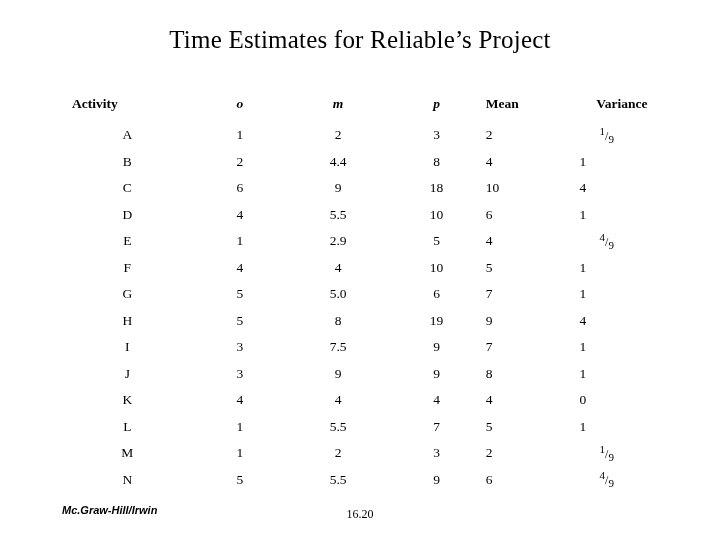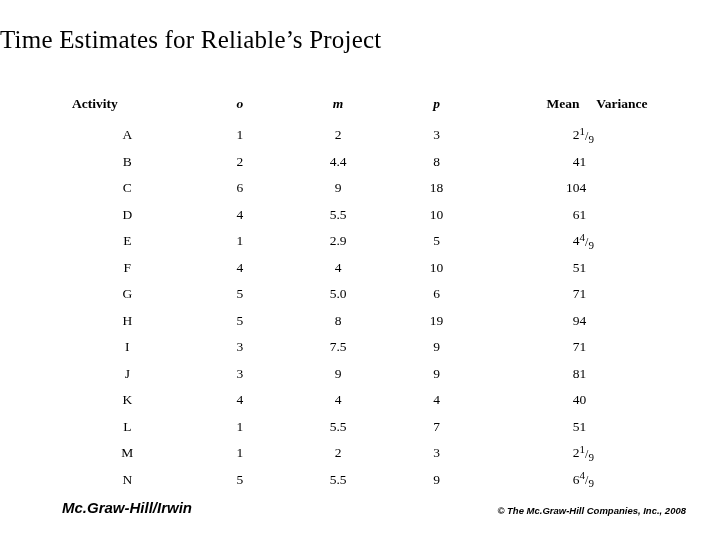--- a/index.html
+++ b/index.html
@@ -19,20 +19,21 @@
     position: relative;
     width: 720px;
     height: 540px;
     box-sizing: border-box;
   }
   .slide-title {
     position: absolute;
     top: 26px;
     left: 0;
     width: 720px;
+    text-align: center;
     font-family: "Liberation Serif", serif;
     font-size: 25px;
     font-weight: normal;
     color: #000000;
     letter-spacing: 0.2px;
   }
   .table-wrap {
     position: absolute;
     top: 96px;
     left: 64px;
@@ -55,47 +56,48 @@
     padding: 0;
     height: 26.5px;
     vertical-align: middle;
   }
   
   .c-act { width: 120px; text-align: left; padding-left: 8px !important; }
   .c-act-h { width: 120px; text-align: left; padding-left: 8px !important; }
   .c-o   { width: 100px; text-align: center; }
   .c-m   { width: 100px; text-align: center; }
   .c-p   { width: 100px; text-align: center; }
-  .c-mean{ width: 95px;  text-align: right; }
+  .c-mean{ width: 95px;  text-align: left; }
   .c-var { width: 85px;  }
 
   .c-act { text-align: center; padding-left: 0 !important; }
 
   .hdr-ital {
     font-style: italic;
     font-weight: bold;
   }
   .row-gap td { padding-top: 7px; }
 
   .frac {
     display: inline-block;
     font-size: 13.5px;
     line-height: 1;
     white-space: nowrap;
+    margin-left: 20px;
   }
   .frac .num { font-size: 11px; vertical-align: 0.45em; }
   .frac .sl  { font-size: 12px; }
   .frac .den { font-size: 11px; vertical-align: -0.3em; }
 
   .footer-left {
     position: absolute;
     left: 62px;
     bottom: 24px;
     font-family: "Liberation Sans", sans-serif;
-    font-size: 15px;
+    font-size: 11px;
     font-weight: bold;
     font-style: italic;
     color: #000000;
   }
   .footer-center {
     position: absolute;
     left: 0;
     width: 720px;
     bottom: 18px;
     text-align: center;
@@ -244,15 +246,15 @@
             <td class="c-m">5.5</td>
             <td class="c-p">9</td>
             <td class="c-mean">6</td>
             <td class="c-var"><span class="frac"><span class="num">4</span><span class="sl">/</span><span class="den">9</span></span></td>
           </tr>
         </tbody>
     </table>
   </div>
 
   <div class="footer-left">Mc.Graw-Hill/Irwin</div>
-  <div class="footer-right">© The Mc.Graw-Hill Companies, Inc., 2008</div>
+  <div class="footer-center">16.20</div>
 
 </div>
 
 </body></html>

